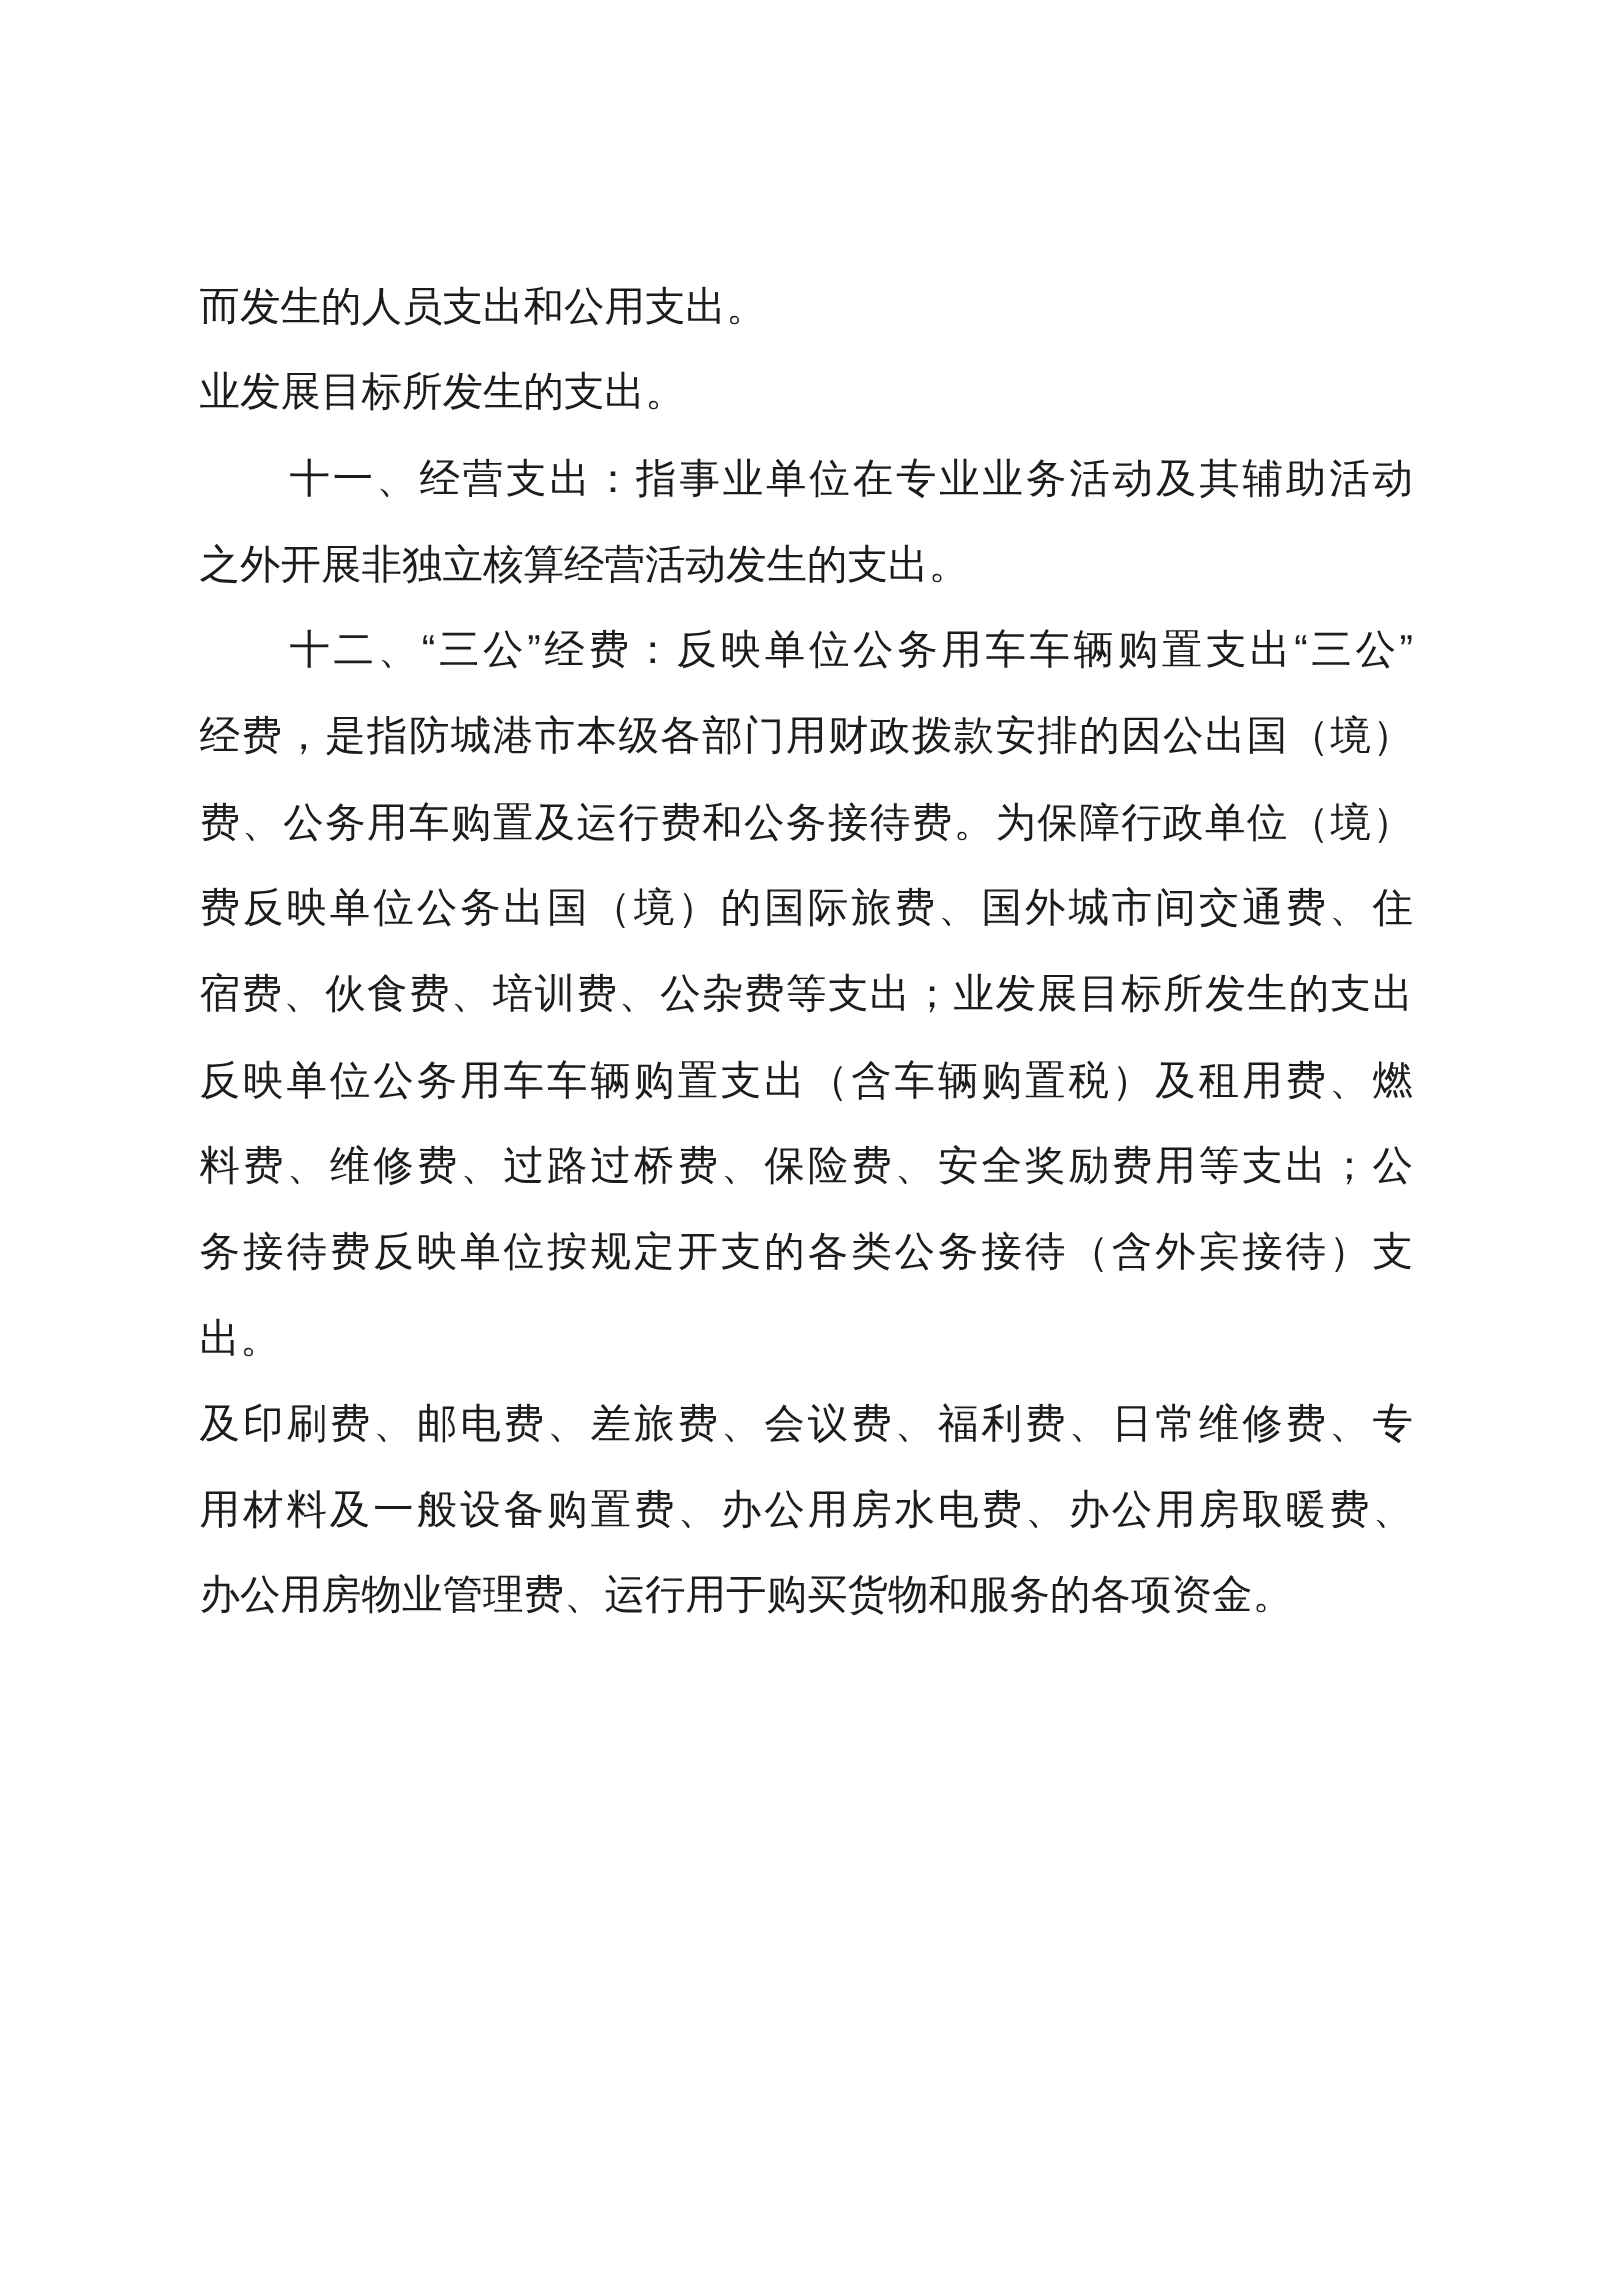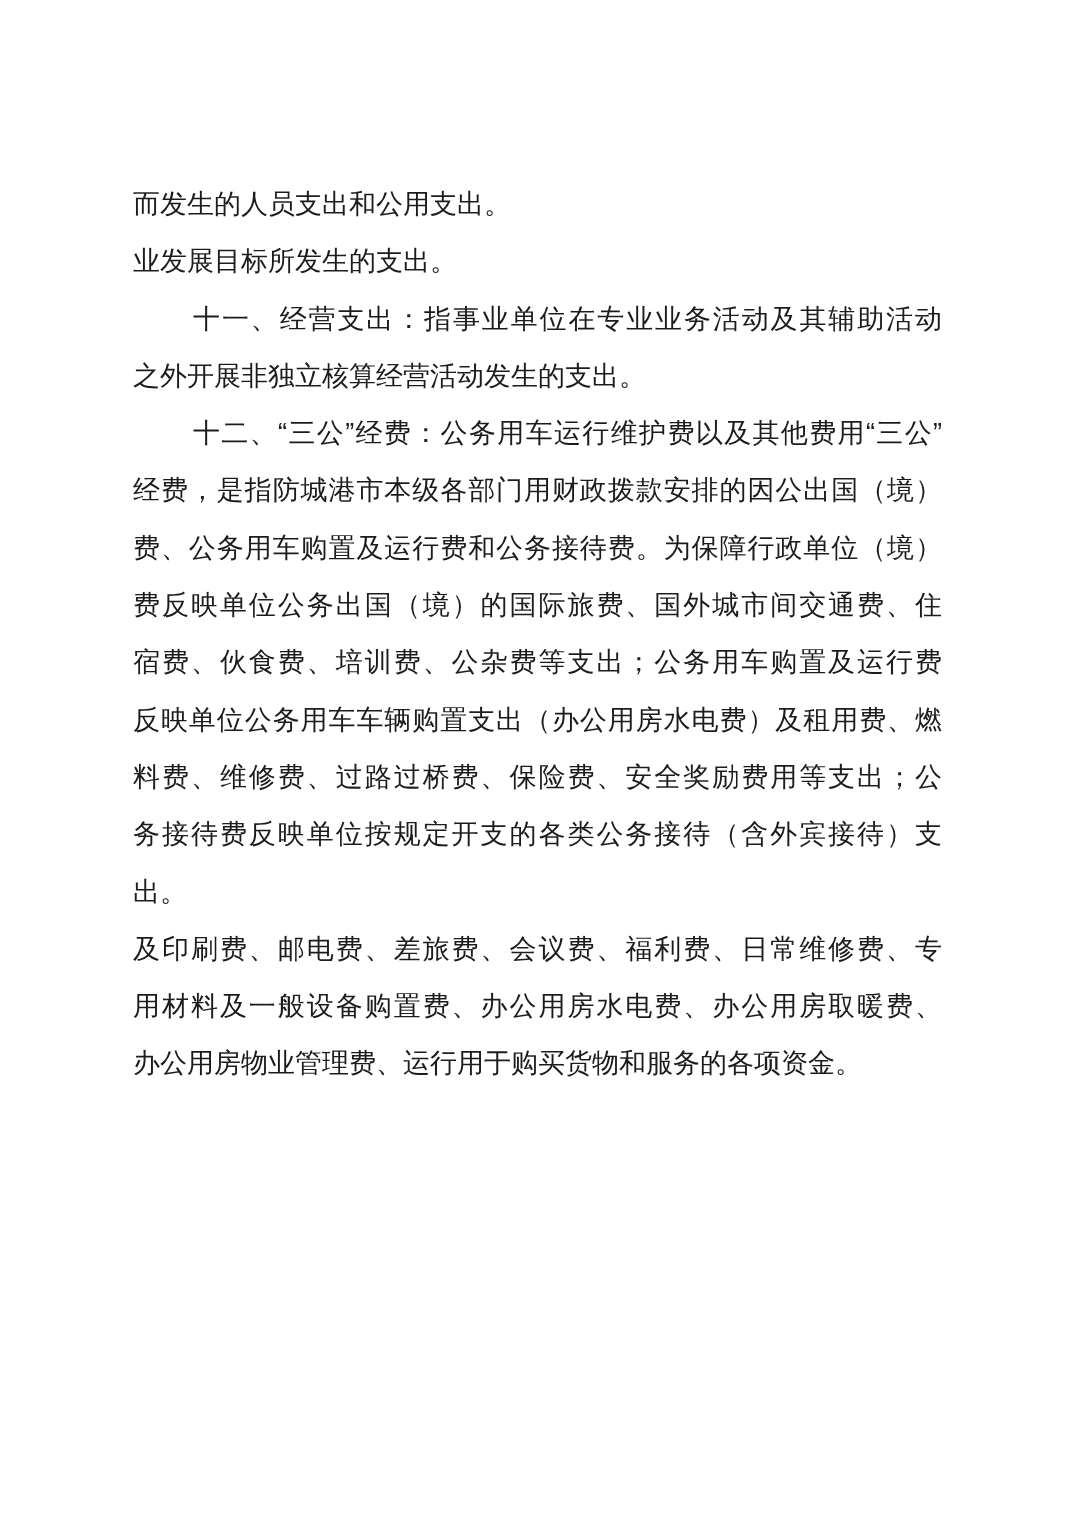--- a/index.html
+++ b/index.html
@@ -49,26 +49,26 @@
 </style>
 </head>
 <body>
 
 <div class="page">
   <div class="text-block">
     <p class="line">而发生的人员支出和公用支出。</p>
     <p class="line">业发展目标所发生的支出。</p>
     <p class="line indent fill">十一、经营支出：指事业单位在专业业务活动及其辅助活动</p>
     <p class="line">之外开展非独立核算经营活动发生的支出。</p>
-    <p class="line indent fill">十二、“三公”经费：公务用车运行维护费以及其他费用“三公”</p>
+    <p class="line indent fill">十二、“三公”经费：反映单位公务用车车辆购置支出“三公”</p>
     <p class="line fill">经费，是指防城港市本级各部门用财政拨款安排的因公出国（境）</p>
     <p class="line fill">费、公务用车购置及运行费和公务接待费。为保障行政单位（境）</p>
     <p class="line fill">费反映单位公务出国（境）的国际旅费、国外城市间交通费、住</p>
-    <p class="line fill">宿费、伙食费、培训费、公杂费等支出；公务用车购置及运行费</p>
-    <p class="line fill">反映单位公务用车车辆购置支出（办公用房水电费）及租用费、燃</p>
+    <p class="line fill">宿费、伙食费、培训费、公杂费等支出；业发展目标所发生的支出</p>
+    <p class="line fill">反映单位公务用车车辆购置支出（含车辆购置税）及租用费、燃</p>
     <p class="line fill">料费、维修费、过路过桥费、保险费、安全奖励费用等支出；公</p>
     <p class="line fill">务接待费反映单位按规定开支的各类公务接待（含外宾接待）支</p>
     <p class="line">出。</p>
     <p class="line fill">及印刷费、邮电费、差旅费、会议费、福利费、日常维修费、专</p>
     <p class="line fill">用材料及一般设备购置费、办公用房水电费、办公用房取暖费、</p>
     <p class="line">办公用房物业管理费、运行用于购买货物和服务的各项资金。</p>
   </div>
   <div class="page-number">—35—</div>
 </div>
 

